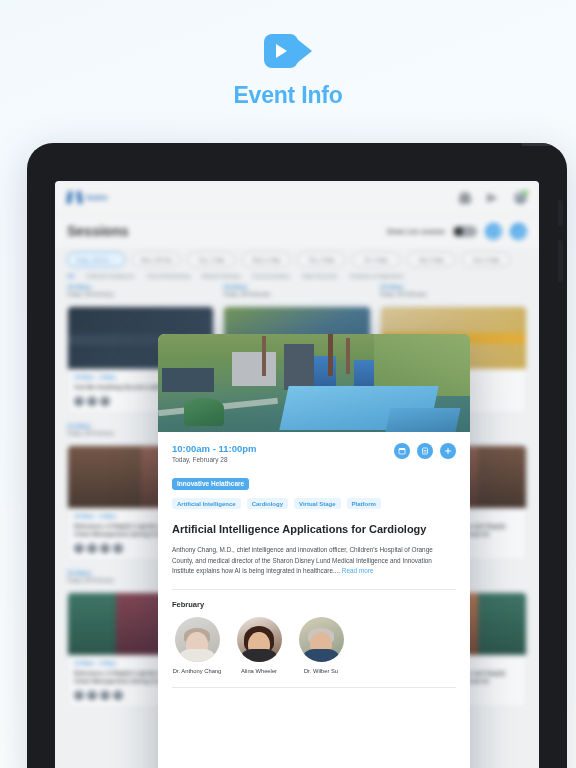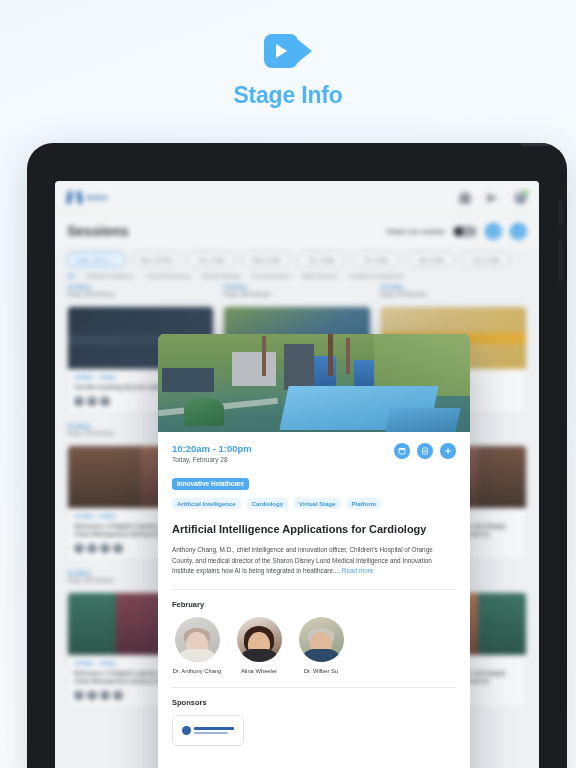--- a/index.html
+++ b/index.html
@@ -378,21 +378,21 @@
 </style>
 </head>
 <body>
 
 <div class="promo">
   <div class="promo-icon">
     <div class="cam-body"></div>
     <div class="cam-lens"></div>
     <div class="cam-play"></div>
   </div>
-  <div class="promo-title">Stage Info</div>
+  <div class="promo-title">Event Info</div>
 </div>
 
 <div class="device">
   <div class="device-btn"></div>
 
   <div class="screen">
 
     <div class="app">
 
       <div class="app-topbar">
@@ -657,21 +657,21 @@
         <div class="hero-stack3"></div>
         <div class="hero-blue2"></div>
         <div class="hero-roof"></div>
         <div class="hero-roof2"></div>
         <div class="hero-tank"></div>
       </div>
 
       <div class="modal-body">
         <div class="mb-row">
           <div>
-            <div class="mb-time">10:20am - 1:00pm</div>
+            <div class="mb-time">10:00am - 11:00pm</div>
             <div class="mb-date">Today, February 28</div>
           </div>
           <div class="mb-actions">
             <div class="act">
               <svg width="8" height="8" viewBox="0 0 16 16" aria-hidden="true">
                 <rect x="2" y="3" width="12" height="11" rx="1.5" fill="none" stroke="#fff" stroke-width="1.6"></rect>
                 <rect x="2" y="3" width="12" height="3" fill="#fff"></rect>
               </svg>
             </div>
             <div class="act">
@@ -734,30 +734,19 @@
                 <div class="sp-face"></div>
                 <div class="sp-body"></div>
             </div>
             <div class="sp-name">Dr. Wilber Su</div>
           </div>
         </div>
       </div>
 
       <div class="divider"></div>
 
-      <div class="sec">
-        <div class="sec-title">Sponsors</div>
-        <div class="sponsor-card">
-          <div class="sponsor-mark"></div>
-          <div class="sponsor-lines">
-            <div class="sl1"></div>
-            <div class="sl2"></div>
-          </div>
-          <span class="sponsor-txt">Continental Healthcare</span>
-        </div>
-      </div>
 
     </div>
   </div>
 </div>
 
 <div class="side-btn-1"></div>
 <div class="side-btn-2"></div>
 
 </body></html>

